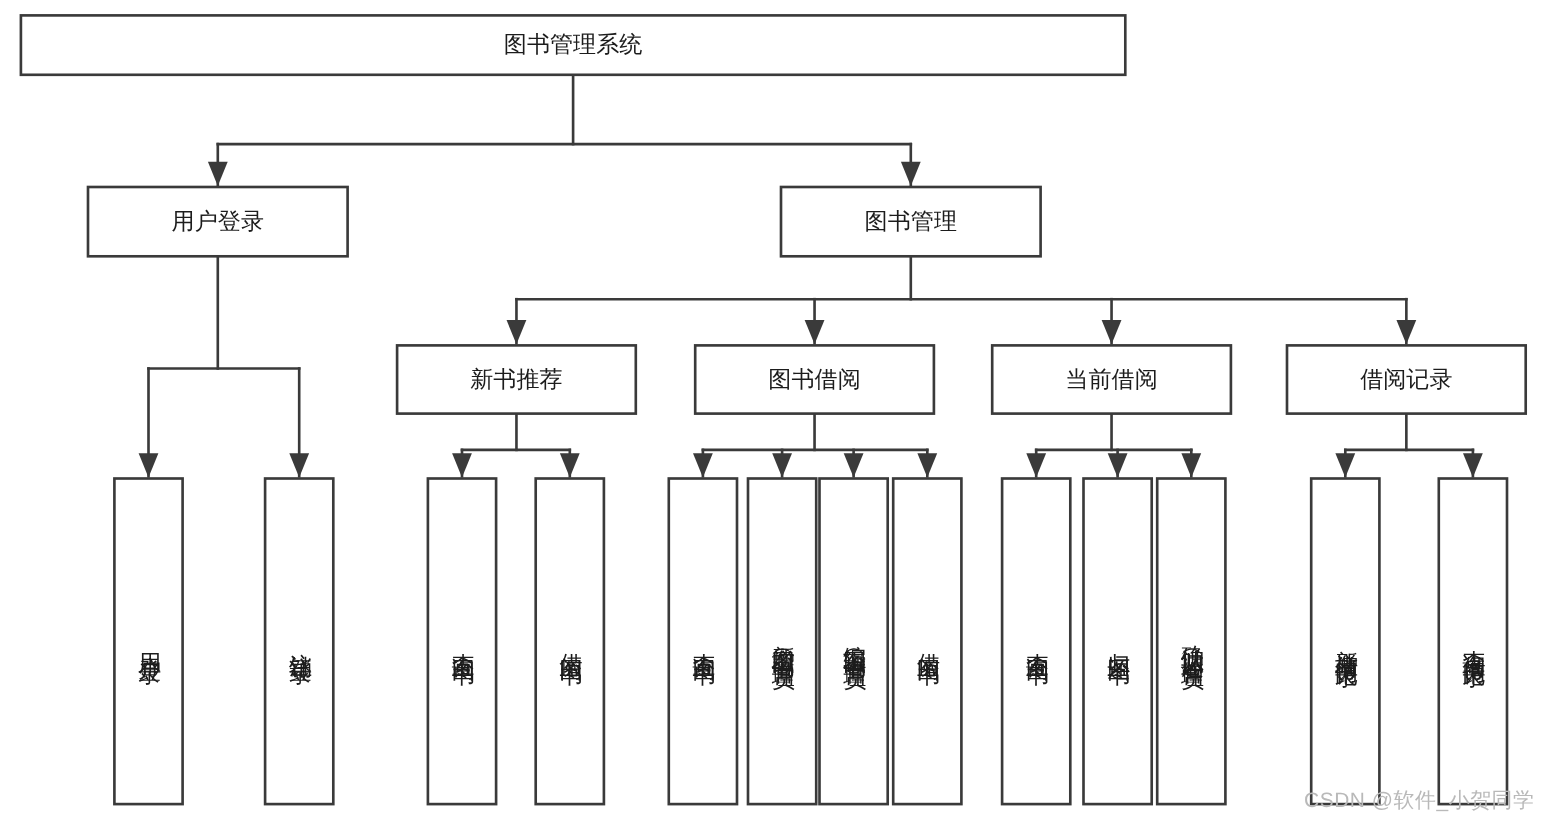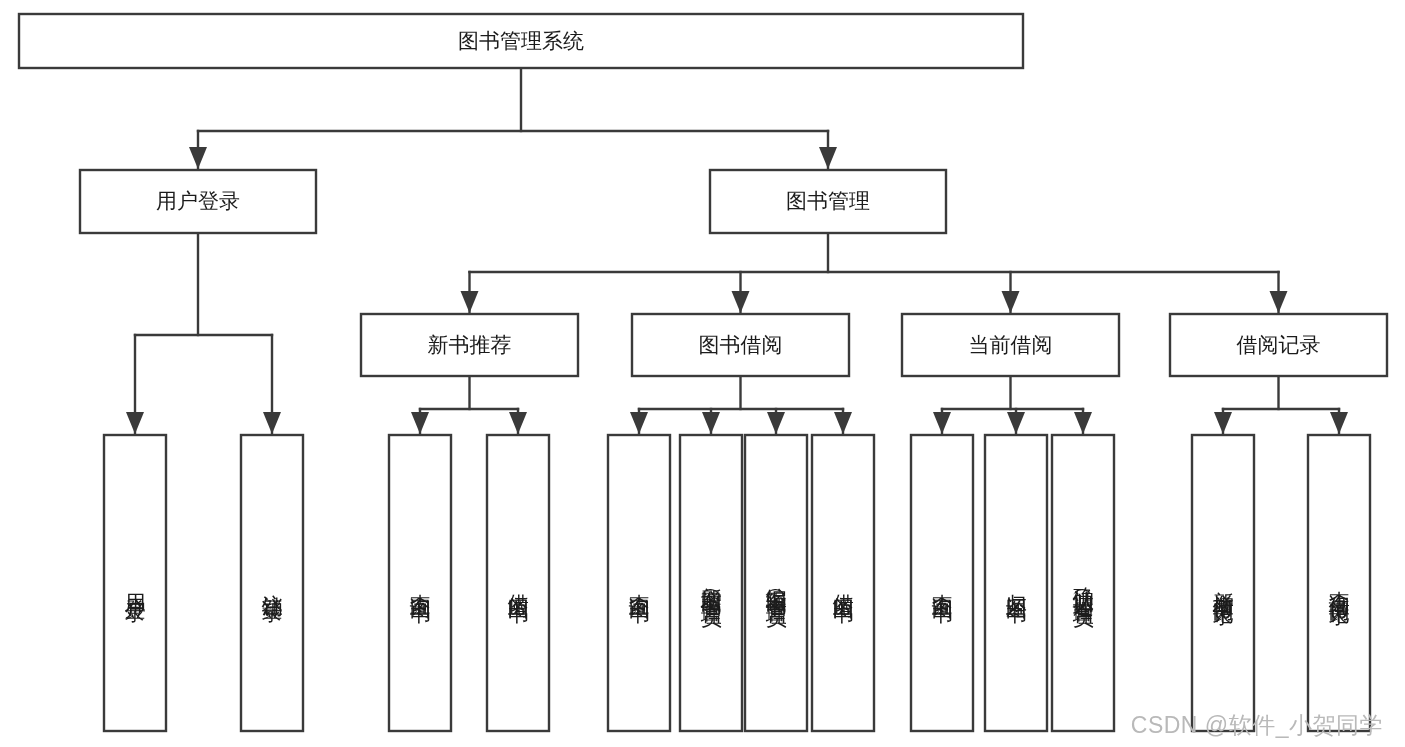--- a/index.html
+++ b/index.html
@@ -58,24 +58,24 @@
     font-family: "Liberation Sans", "DejaVu Sans", sans-serif;
     font-size: 21px;
     line-height: 1.06;
     letter-spacing: 3px;
     color: #1c1c1c;
     white-space: nowrap;
     pointer-events: none;
   }
   .watermark {
     position: absolute;
-    right: 22px;
+    right: 10px;
     bottom: 6px;
     font-family: "Liberation Sans", "DejaVu Sans", sans-serif;
-    font-size: 23px;
+    font-size: 19px;
     color: #b9b9b9;
     letter-spacing: 0.5px;
     white-space: nowrap;
   }
 </style>
 </head>
 <body>
 
 <div id="stage">
 

